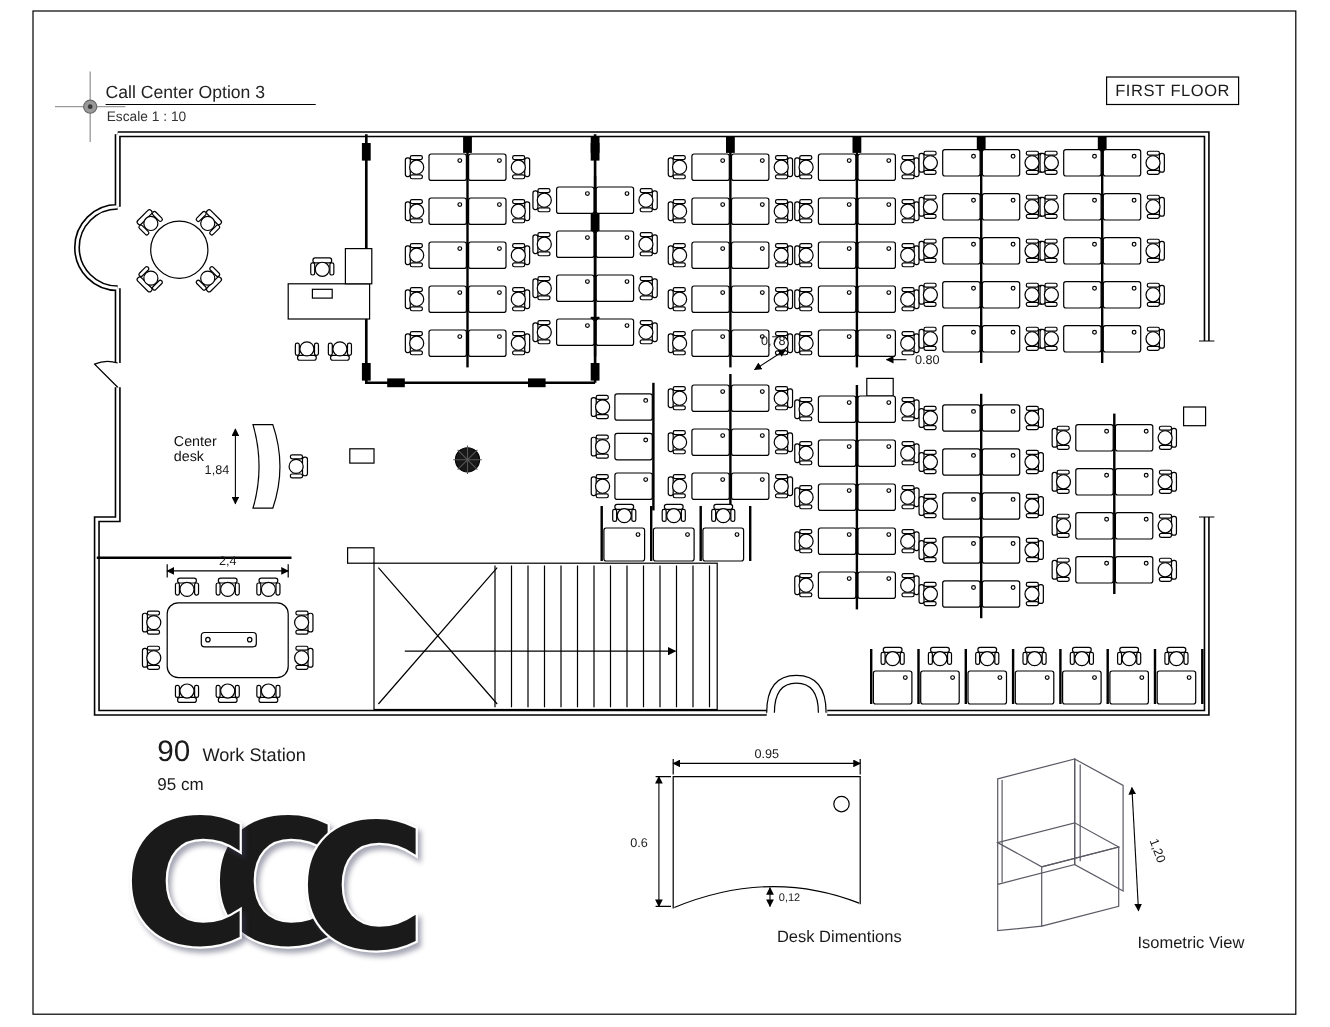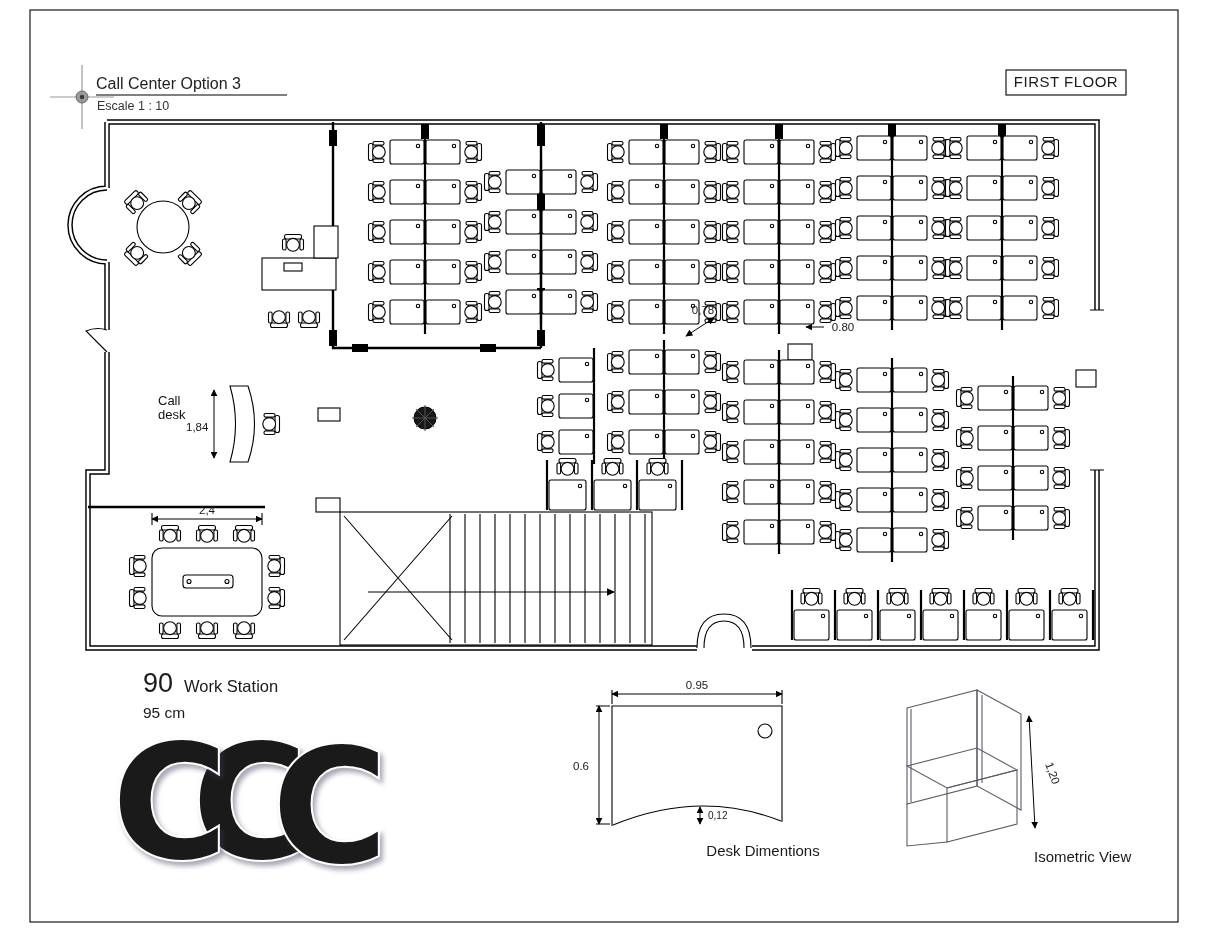--- a/index.html
+++ b/index.html
@@ -1182,14 +1182,14 @@
       <path d="M52,110 L122,92 L122,146 L52,164 Z"></path>
       <path d="M12,126 L12,168 L52,164"></path>
       <path d="M87,17 L87,105"></path>
     </g>
     <line x1="134" y1="38" x2="140" y2="150" class="dimln" marker-start="url(#arr)" marker-end="url(#arr)"></line>
     <text transform="translate(150,86) rotate(70)" class="dim">1,20</text>
   </g>
   <text x="1034" y="862" class="lbl">Isometric View</text>
 </svg>
 
-<div class="front-desk-label">Call desk</div>
+<div class="front-desk-label">Center desk</div>
 </div>
 
 </body></html>

